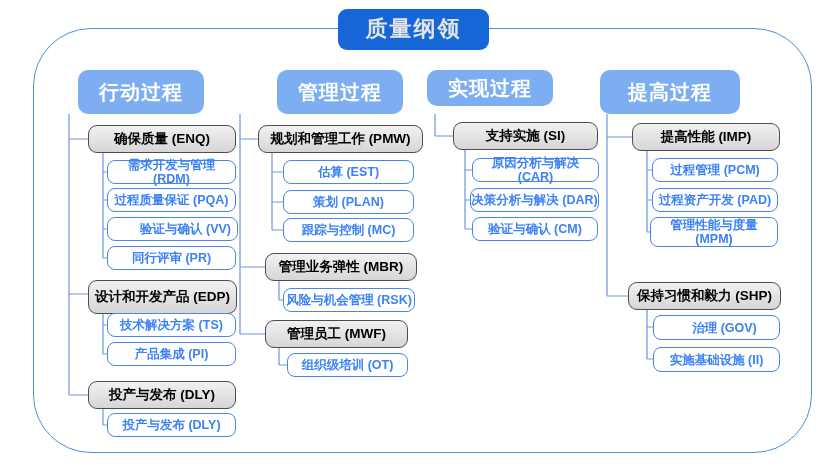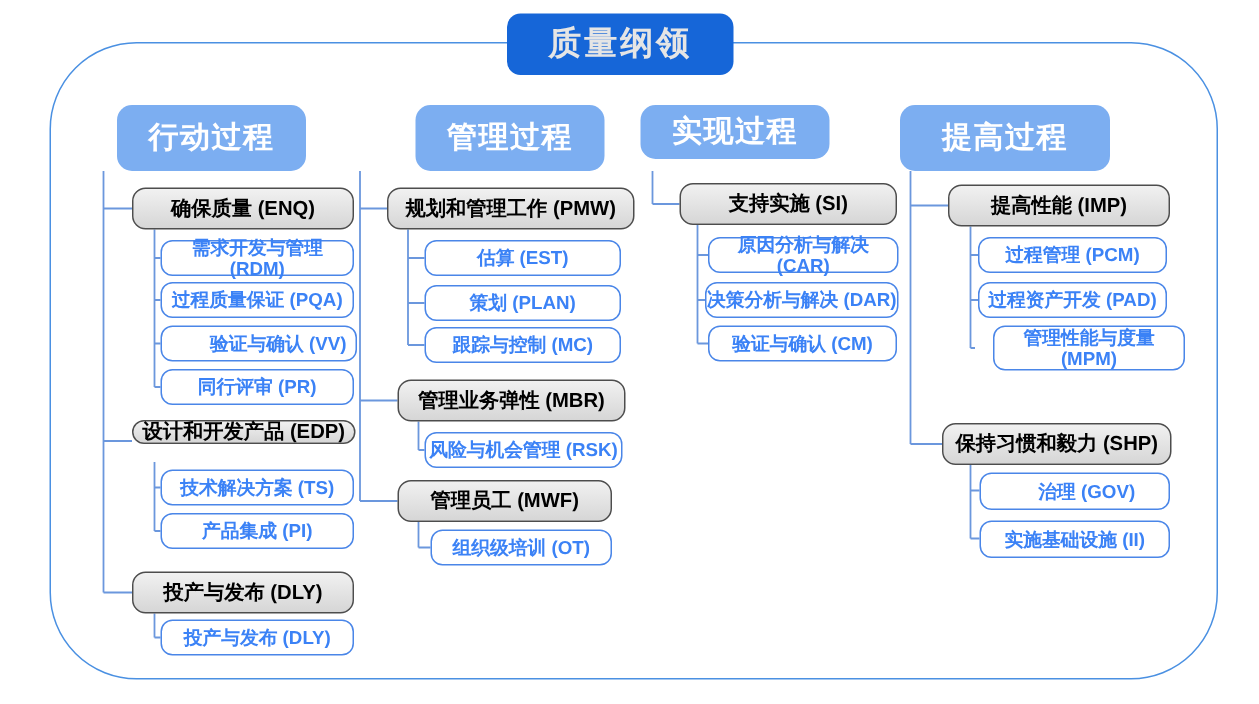--- a/index.html
+++ b/index.html
@@ -62,21 +62,21 @@
 <div class="box title-box" style="left:338px;top:9px;width:151px;height:41px;">质量纲领</div>
 
 <div class="box header-box" style="left:62px;top:70px;width:126px;height:44px;margin-left:16px;">行动过程</div>
 
 <div class="box group-box" style="left:88px;top:125px;width:148px;height:28px;">确保质量 (ENQ)</div>
 <div class="box leaf-box" style="left:107px;top:160px;width:129px;height:24px;">需求开发与管理 (RDM)</div>
 <div class="box leaf-box" style="left:107px;top:188px;width:129px;height:24px;">过程质量保证 (PQA)</div>
 <div class="box leaf-box" style="left:107px;top:217px;width:131px;height:24px;padding-left:26px;">验证与确认 (VV)</div>
 <div class="box leaf-box" style="left:107px;top:246px;width:129px;height:24px;">同行评审 (PR)</div>
 
-<div class="box group-box" style="left:88px;top:280px;width:149px;height:16px;">设计和开发产品 (EDP)</div>
+<div class="box group-box" style="left:88px;top:280px;width:149px;height:34px;">设计和开发产品 (EDP)</div>
 <div class="box leaf-box" style="left:107px;top:313px;width:129px;height:24px;">技术解决方案 (TS)</div>
 <div class="box leaf-box" style="left:107px;top:342px;width:129px;height:24px;">产品集成 (PI)</div>
 
 <div class="box group-box" style="left:88px;top:381px;width:148px;height:28px;">投产与发布 (DLY)</div>
 <div class="box leaf-box" style="left:107px;top:413px;width:129px;height:24px;">投产与发布 (DLY)</div>
 
 <div class="box header-box" style="left:233px;top:70px;width:126px;height:44px;margin-left:44px;">管理过程</div>
 
 <div class="box group-box" style="left:258px;top:125px;width:165px;height:28px;">规划和管理工作 (PMW)</div>
 <div class="box leaf-box" style="left:283px;top:160px;width:131px;height:24px;">估算 (EST)</div>
@@ -94,18 +94,18 @@
 <div class="box group-box" style="left:453px;top:122px;width:145px;height:28px;">支持实施 (SI)</div>
 <div class="box leaf-box" style="left:472px;top:158px;width:127px;height:24px;">原因分析与解决 (CAR)</div>
 <div class="box leaf-box" style="left:470px;top:188px;width:129px;height:24px;">决策分析与解决 (DAR)</div>
 <div class="box leaf-box" style="left:472px;top:217px;width:126px;height:24px;">验证与确认 (CM)</div>
 
 <div class="box header-box" style="left:600px;top:70px;width:140px;height:44px;">提高过程</div>
 
 <div class="box group-box" style="left:632px;top:123px;width:148px;height:28px;">提高性能 (IMP)</div>
 <div class="box leaf-box" style="left:652px;top:158px;width:126px;height:24px;">过程管理 (PCM)</div>
 <div class="box leaf-box" style="left:652px;top:188px;width:126px;height:24px;">过程资产开发 (PAD)</div>
-<div class="box leaf-box" style="left:650px;top:217px;width:128px;height:30px;margin-left:12px;">管理性能与度量
+<div class="box leaf-box" style="left:650px;top:217px;width:128px;height:30px;">管理性能与度量
 (MPM)</div>
 
 <div class="box group-box" style="left:628px;top:282px;width:153px;height:28px;">保持习惯和毅力 (SHP)</div>
 <div class="box leaf-box" style="left:653px;top:315px;width:127px;height:25px;padding-left:16px;">治理 (GOV)</div>
 <div class="box leaf-box" style="left:653px;top:347px;width:127px;height:25px;">实施基础设施 (II)</div>
 
 </body></html>

